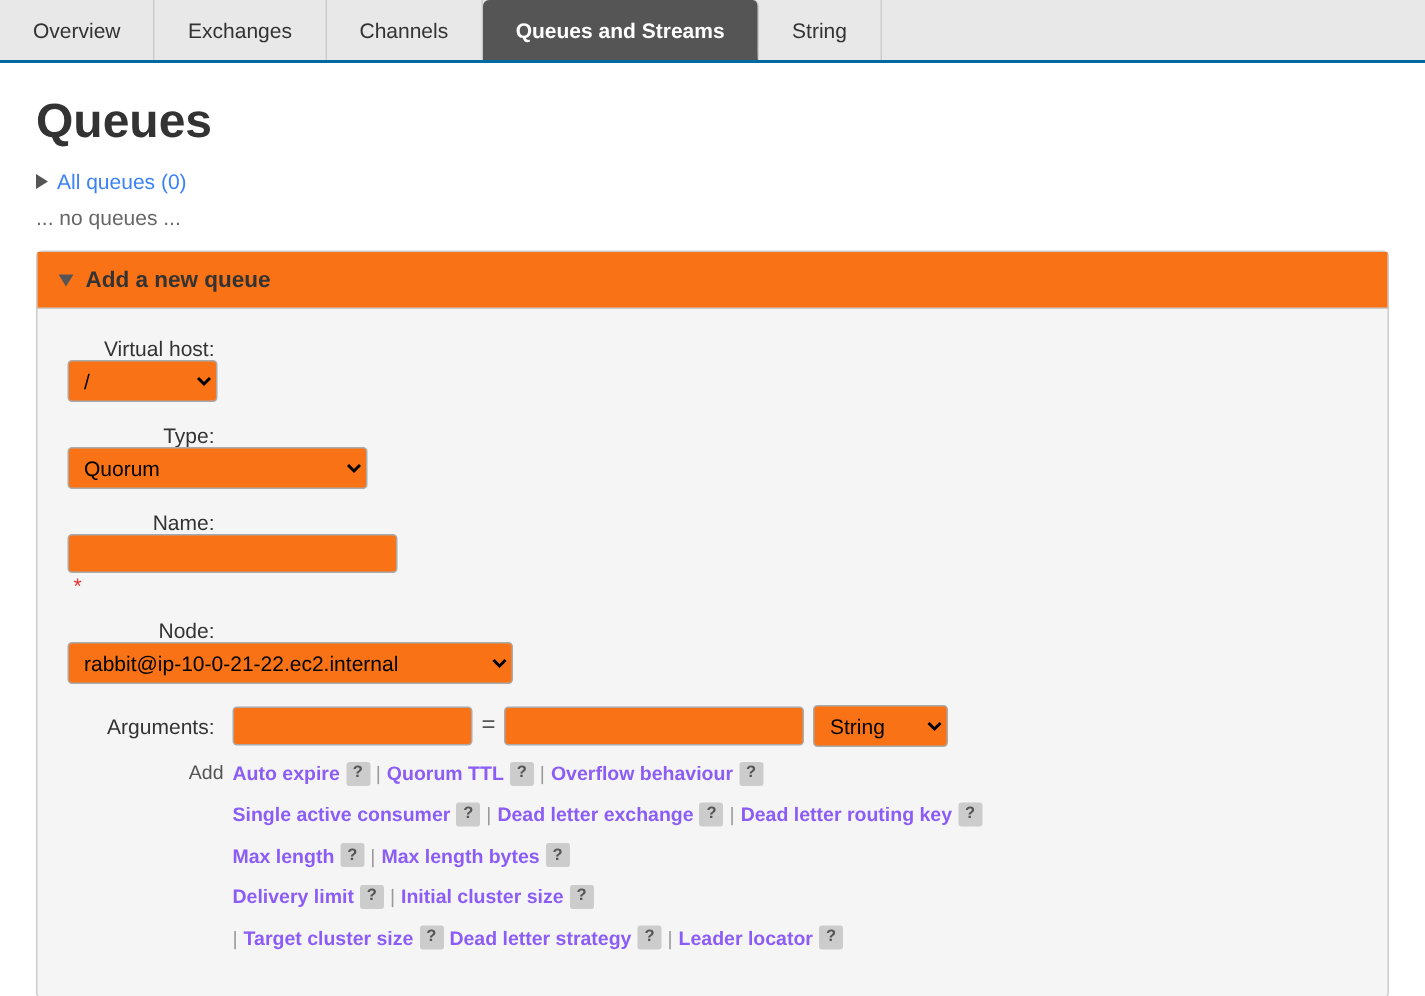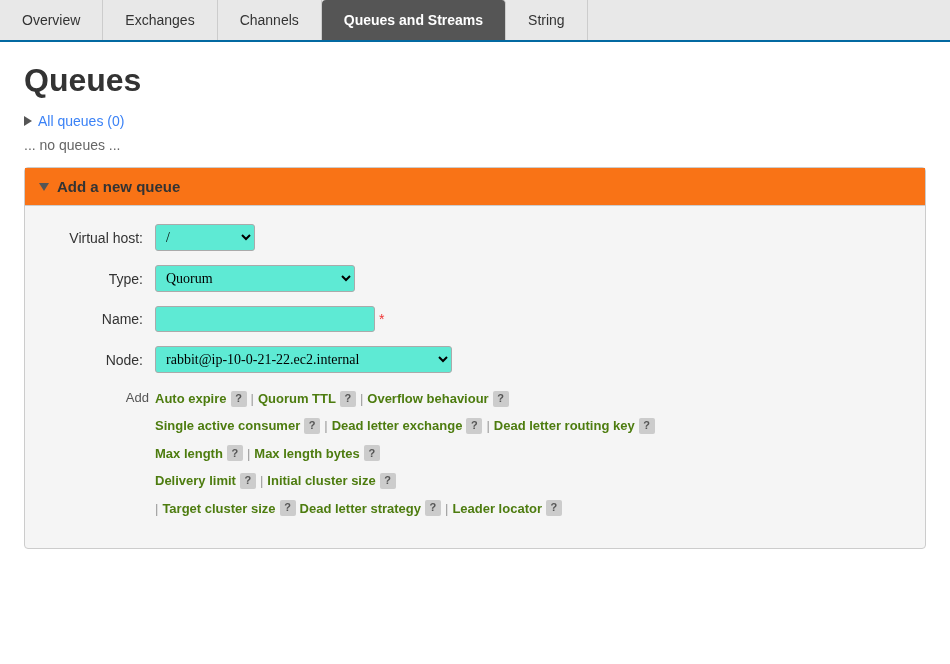--- a/index.html
+++ b/index.html
@@ -95,42 +95,42 @@
       display: inline-block;
     }
 
     .add-queue-body {
       padding: 18px 20px 20px 20px;
     }
 
     
     .form-row {
       display: flex;
-      align-items: center;
+      align-items: flex-start;
       margin-bottom: 14px;
+      flex-direction: column;
     }
     .form-label {
       width: 110px;
       text-align: right;
       padding-right: 12px;
       font-size: 14px;
       color: #333;
       flex-shrink: 0;
     }
     .form-control {
       font-size: 14px;
     }
 
     select, input[type="text"] {
       font-size: 14px;
       padding: 4px 6px;
       border: 1px solid #aaa;
       border-radius: 3px;
-      background: #5eead4;
-      font-family: Liberation Serif, serif;
+      background: #f97316;
     }
 
     select#vhost { width: 100px; }
     select#type { width: 200px; }
     input#name { width: 220px; }
     select#node { width: 297px; }
 
     .required-star {
       color: #e33;
       margin-left: 4px;
@@ -182,21 +182,21 @@
       display: flex;
       flex-wrap: wrap;
       align-items: center;
       gap: 4px;
       margin-bottom: 4px;
       line-height: 1.8;
     }
     .tag-link {
       font-size: 13px;
       font-weight: bold;
-      color: #4d7c0f;
+      color: #8b5cf6;
       cursor: pointer;
       text-decoration: none;
     }
     .tag-help {
       display: inline-flex;
       align-items: center;
       justify-content: center;
       width: 16px;
       height: 16px;
       background: #ccc;
@@ -280,20 +280,33 @@
 
       
       <div class="form-row">
         <label class="form-label">Node:</label>
         <select id="node" class="form-control">
           <option>rabbit@ip-10-0-21-22.ec2.internal</option>
         </select>
       </div>
 
       
+      <div class="args-row">
+        <label class="args-label">Arguments:</label>
+        <div class="args-inputs">
+          <input type="text" class="form-control" style="">
+          <span>=</span>
+          <input type="text" class="form-control val" style="">
+          <select class="form-control">
+            <option>String</option>
+            <option>Number</option>
+            <option>Boolean</option>
+          </select>
+        </div>
+      </div>
 
       
       <div class="args-tags-row">
         <div class="add-label">
           <span style="font-size:13px; color:#555;">Add</span>
         </div>
         <div class="tags-area">
 
           <div class="tags-line">
             <span class="tag-link">Auto expire</span>

